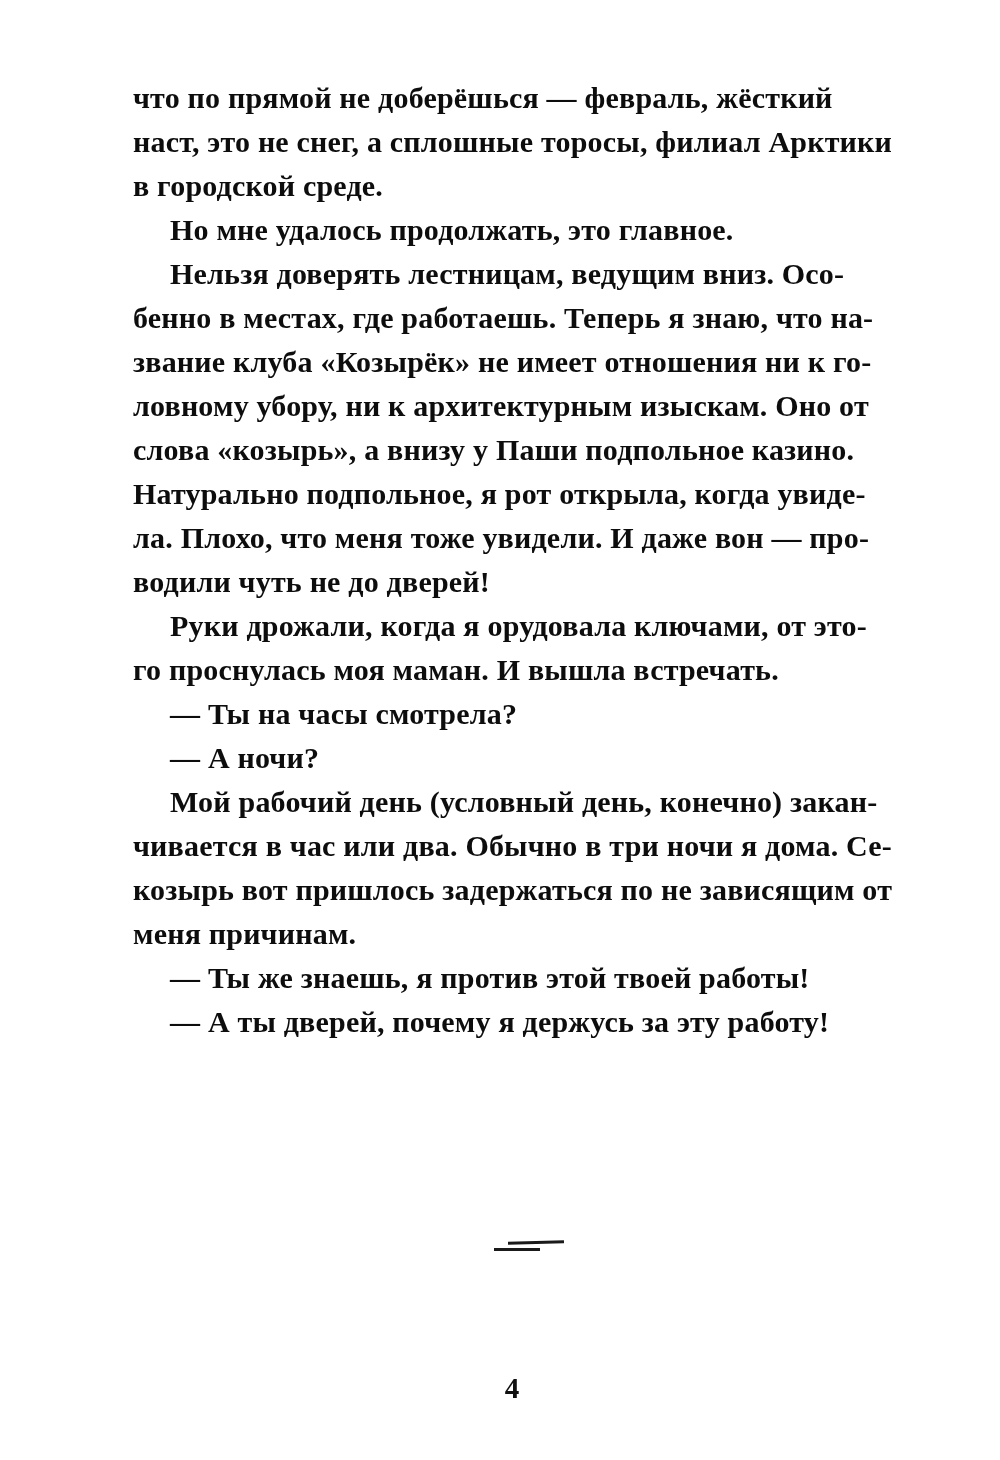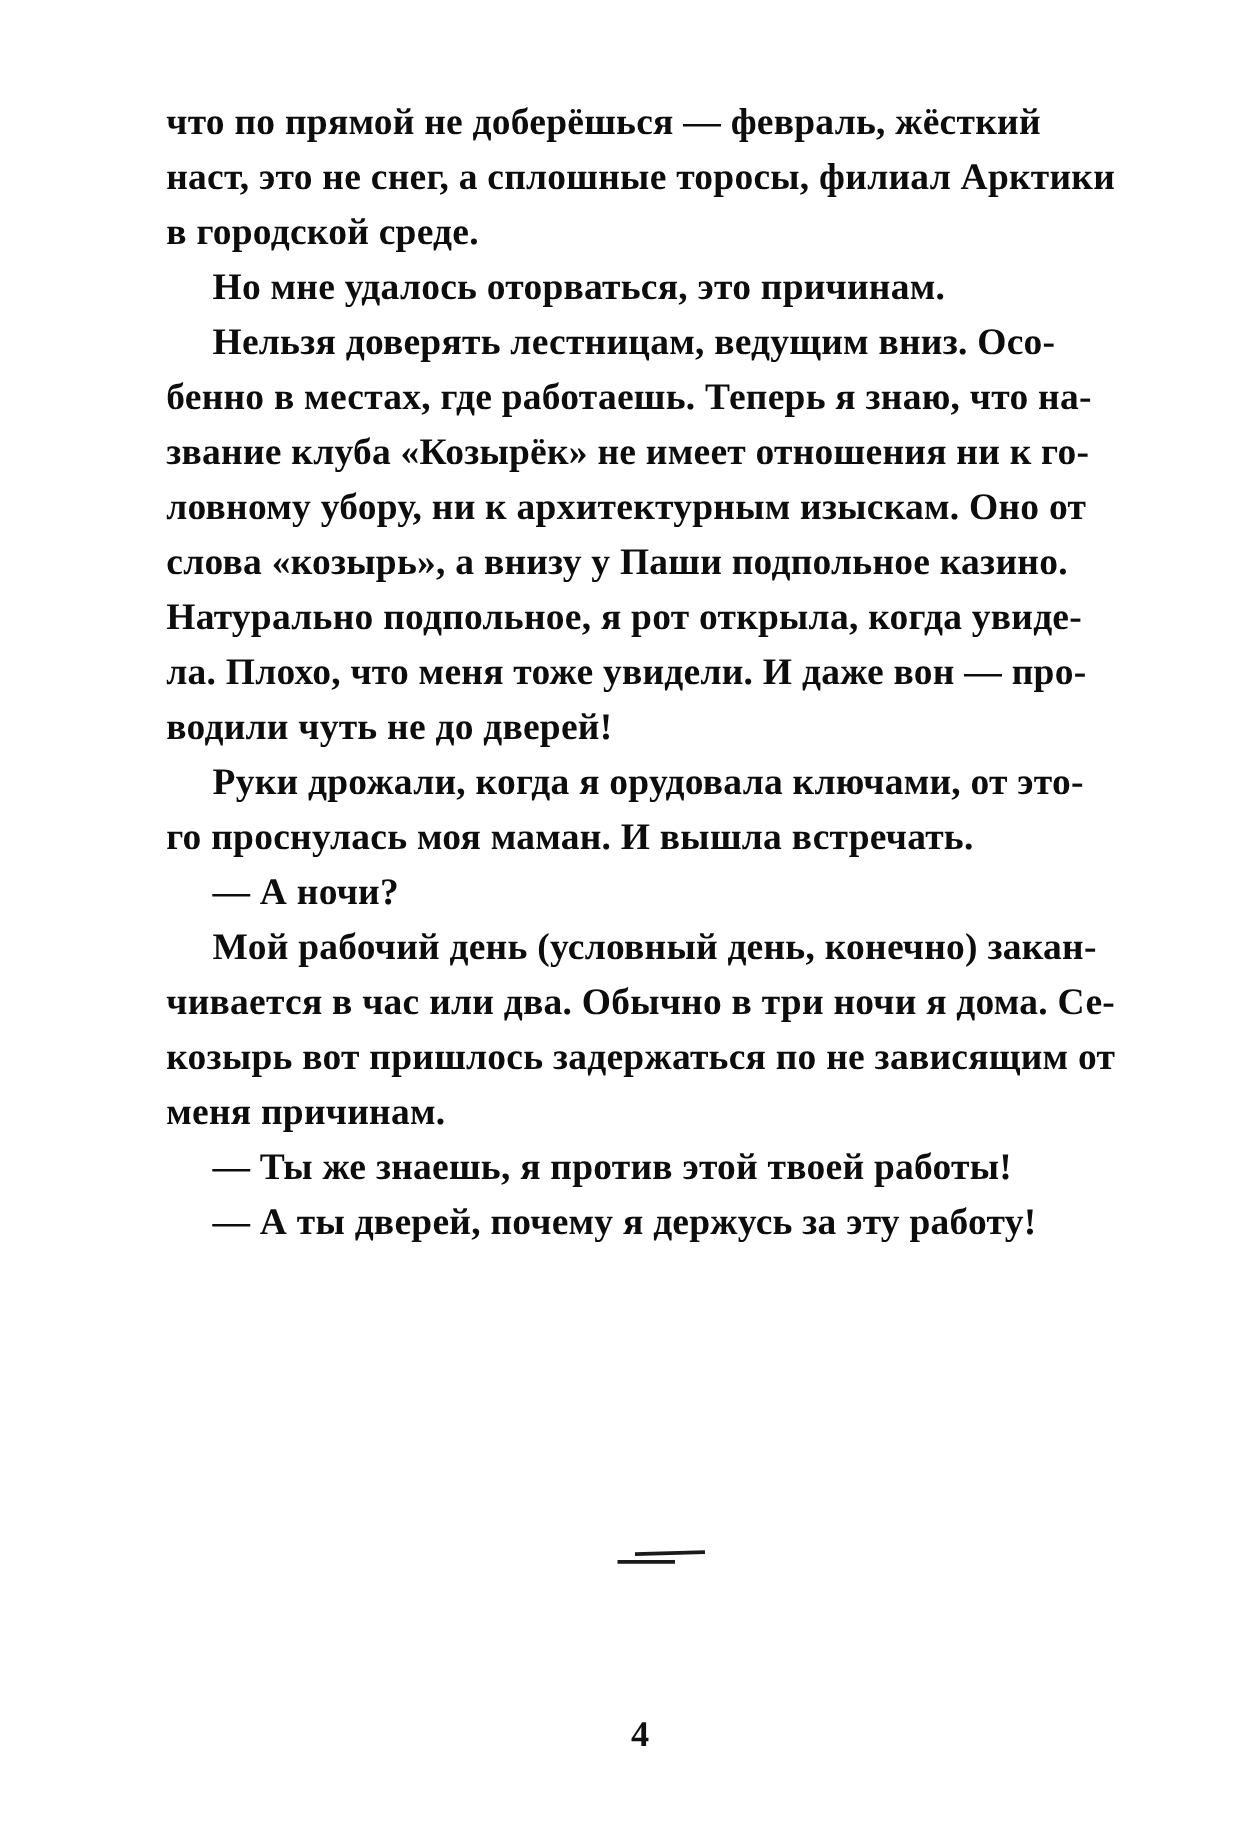--- a/index.html
+++ b/index.html
@@ -75,31 +75,32 @@
 </style>
 </head>
 <body>
 
 <div class="page">
 
   <div class="text-block">
     <p class="para no-indent">что по прямой не доберёшься — февраль, жёсткий
 наст, это не снег, а сплошные торосы, филиал Арктики
 в городской среде.</p>
-    <p class="para">Но мне удалось оторваться, это причинам.</p>
+    <p class="para">Но мне удалось продолжать, это главное.</p>
     <p class="para">Нельзя доверять лестницам, ведущим вниз. Осо-
 бенно в местах, где работаешь. Теперь я знаю, что на-
 звание клуба «Козырёк» не имеет отношения ни к го-
 ловному убору, ни к архитектурным изыскам. Оно от
 слова «козырь», а внизу у Паши подпольное казино.
 Натурально подпольное, я рот открыла, когда увиде-
 ла. Плохо, что меня тоже увидели. И даже вон — про-
 водили чуть не до дверей!</p>
     <p class="para">Руки дрожали, когда я орудовала ключами, от это-
 го проснулась моя маман. И вышла встречать.</p>
+    <p class="para">— Ты на часы смотрела?</p>
     <p class="para">— А ночи?</p>
     <p class="para">Мой рабочий день (условный день, конечно) закан-
 чивается в час или два. Обычно в три ночи я дома. Се-
 козырь вот пришлось задержаться по не зависящим от
 меня причинам.</p>
     <p class="para">— Ты же знаешь, я против этой твоей работы!</p>
     <p class="para">— А ты дверей, почему я держусь за эту работу!</p>
   </div>
 
   <div class="separator">

